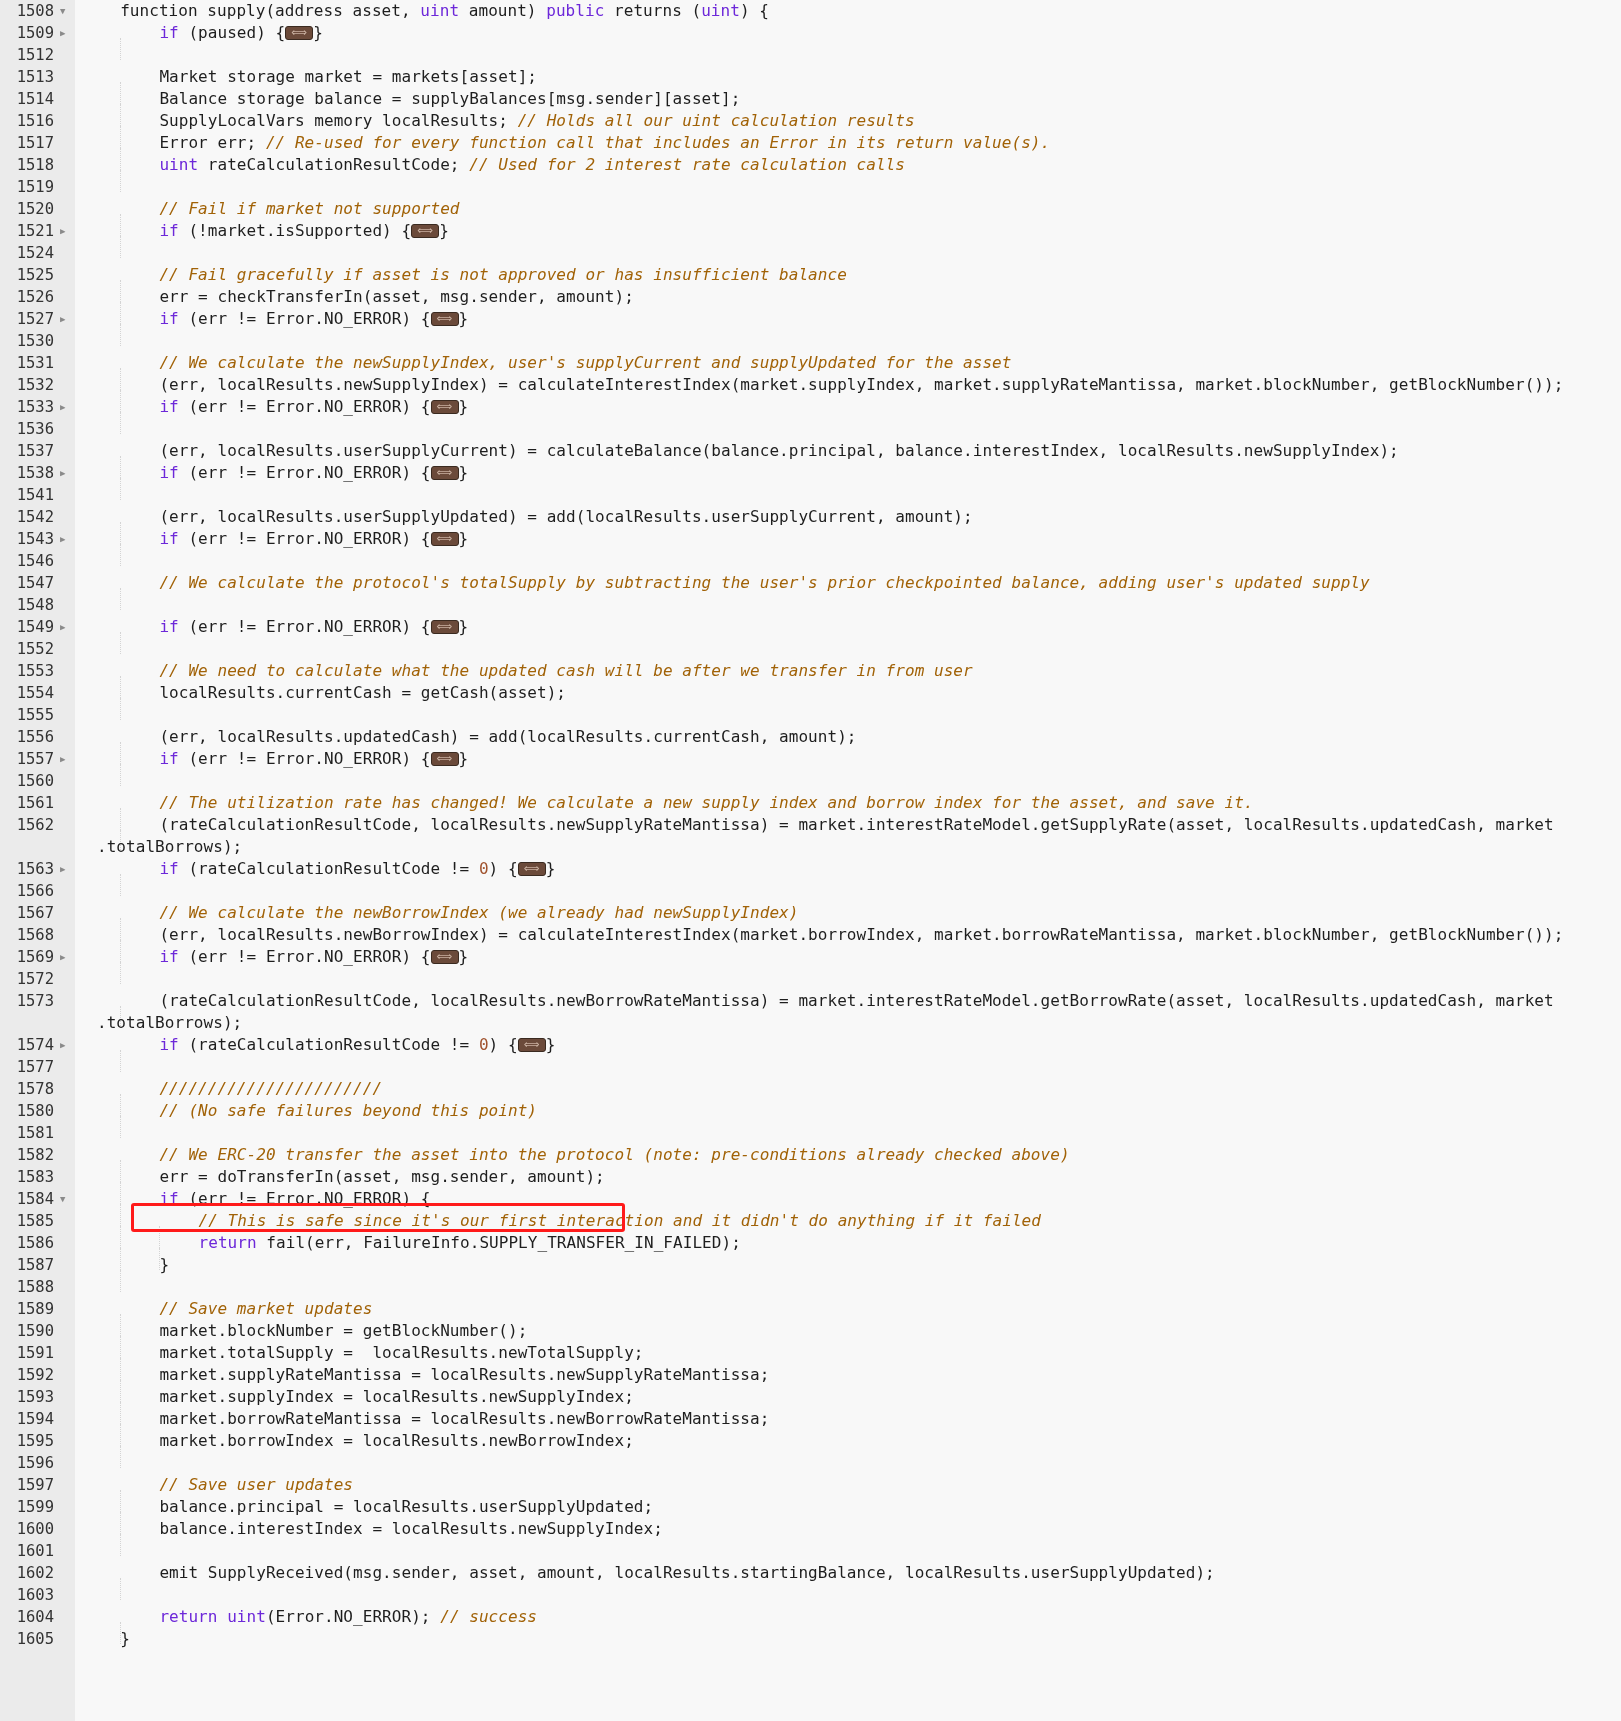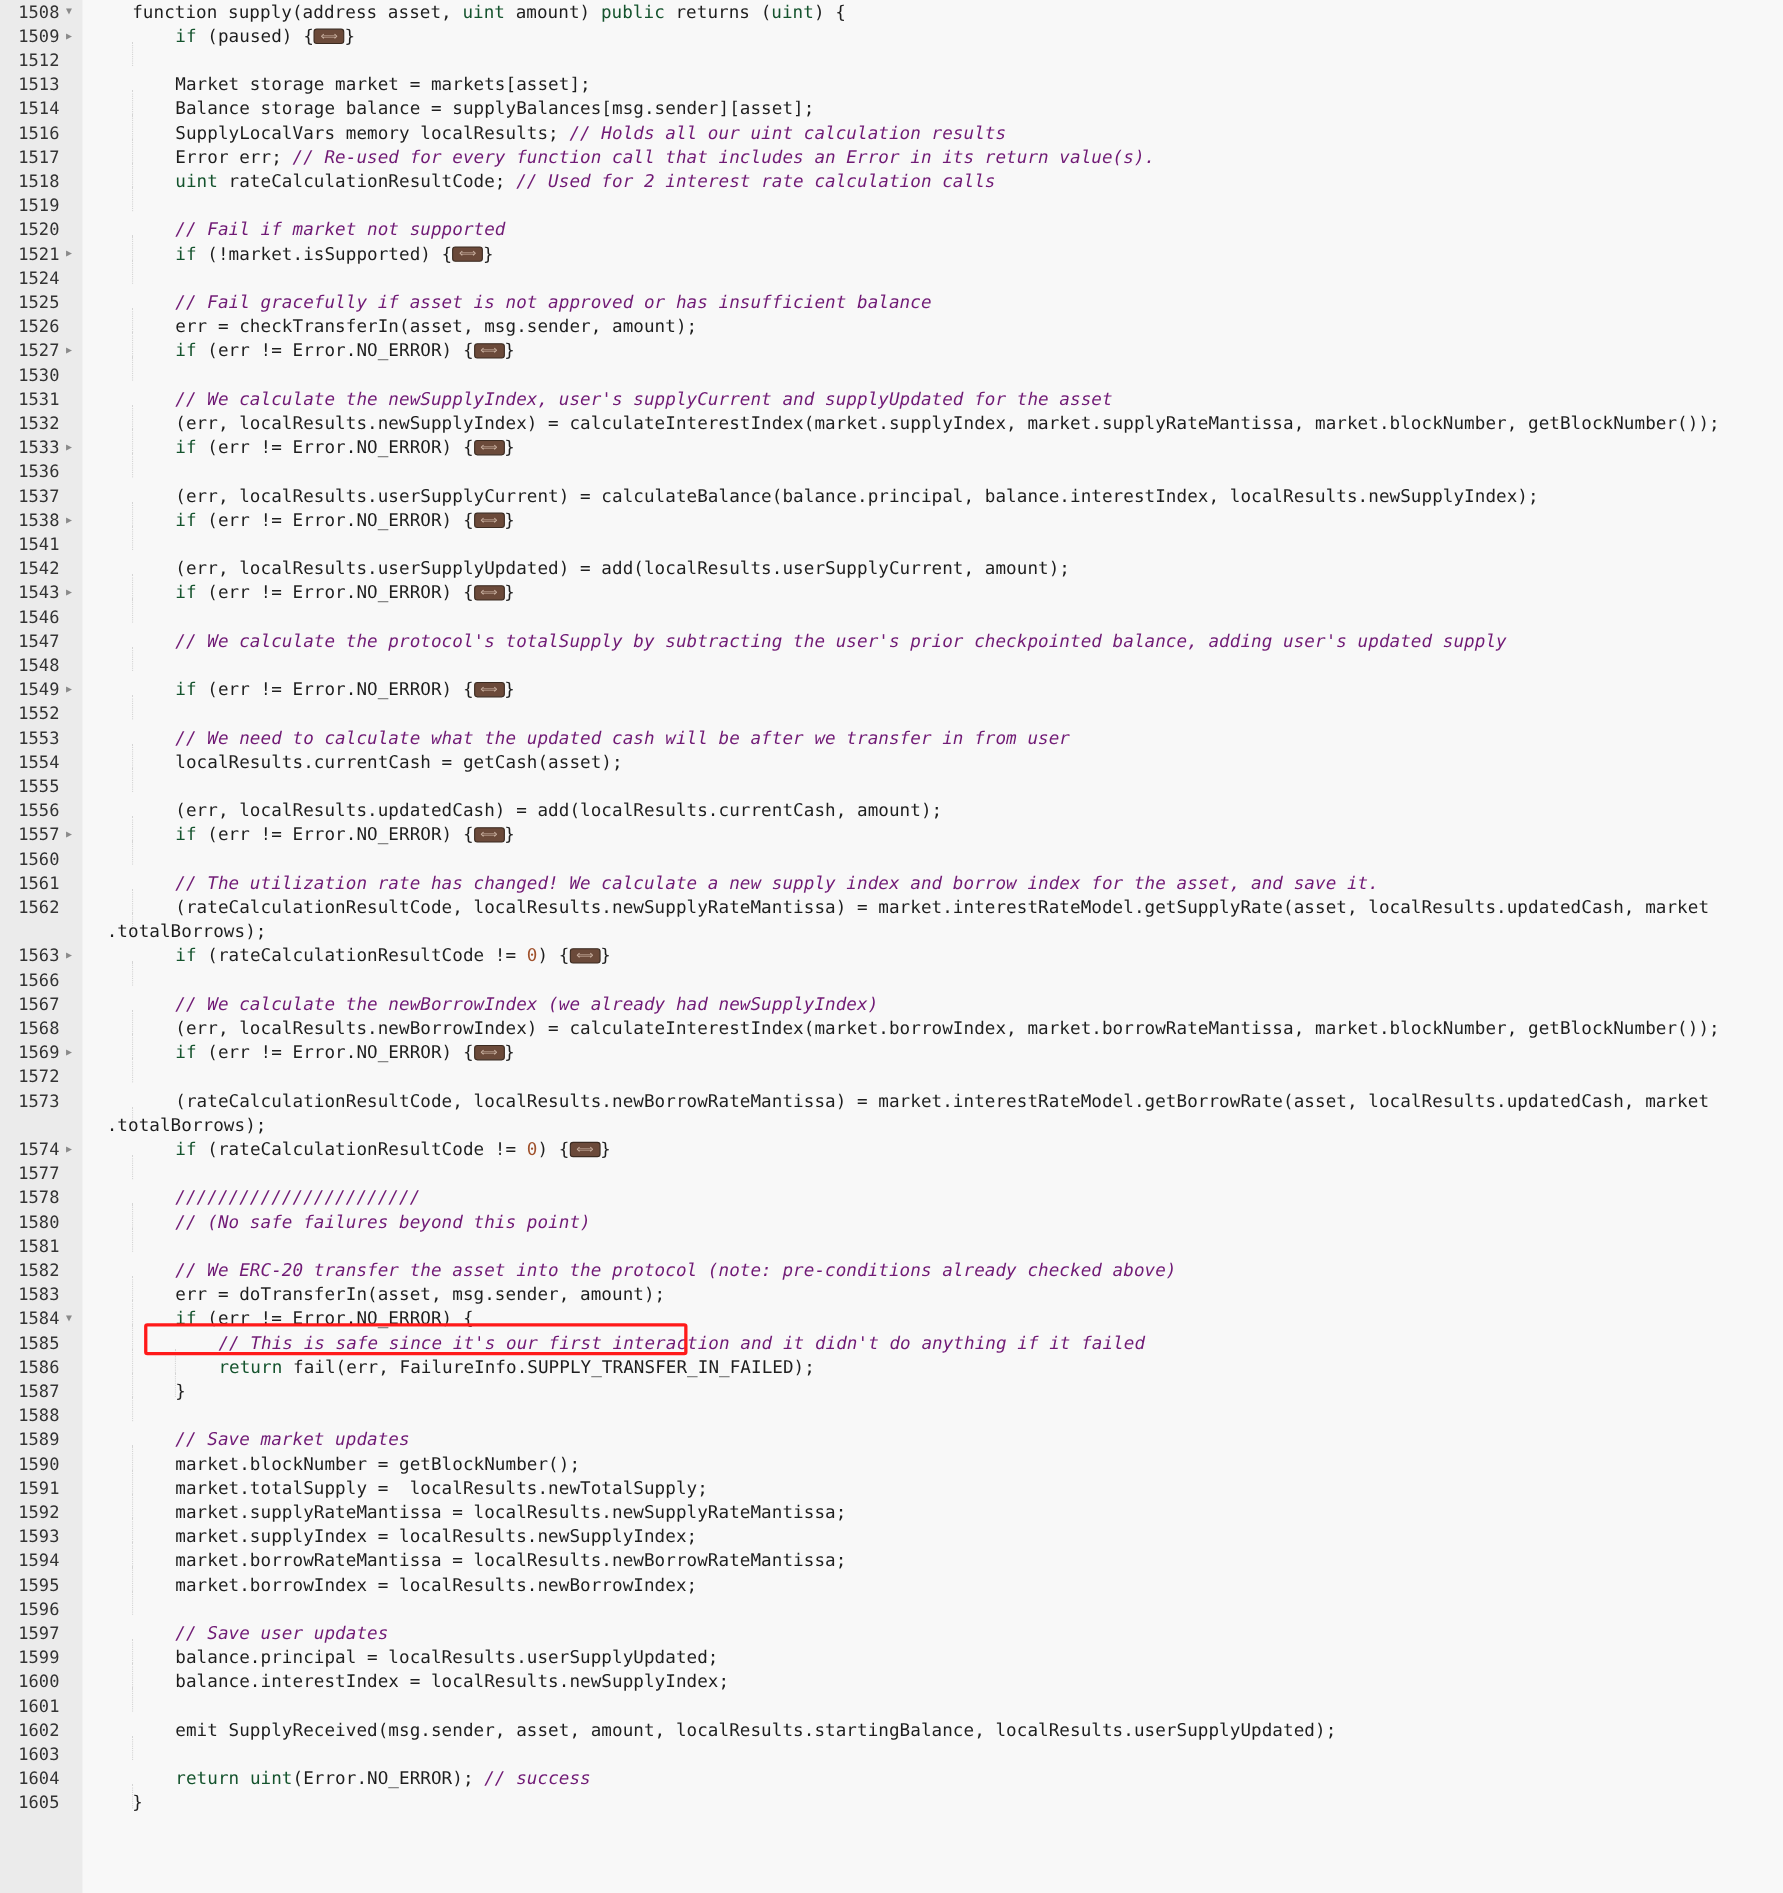--- a/index.html
+++ b/index.html
@@ -26,22 +26,22 @@
     position:absolute; left:60px; top:0; width:10px; height:22px;
     color:#8a8a8a; font-size:9px; line-height:22px;
   }
   .code { position:absolute; left:81px; top:0; letter-spacing:0.05px; }
   .code.wrap { left:97px; }
   .ind { display:inline-block; width:39.2px; position:relative; }
   .ind.g::before {
     content:""; position:absolute; left:0; top:0; height:22px;
     border-left:1px dotted #d4d4d4;
   }
-  .kw { color:#14532d; }
-  .cm { color:#701a75; font-style:italic; }
+  .kw { color:#6d28d9; }
+  .cm { color:#a16207; font-style:italic; }
   .num { color:#a0522d; }
   .foldw {
     display:inline-block; width:28px; height:14px; vertical-align:-2px;
     background:#6b4a3a; border:1px solid #3a2a20; border-radius:3px;
     position:relative; box-sizing:border-box;
   }
   .foldw::after {
     content:"⟺"; position:absolute; left:0; right:0; top:-5px;
     text-align:center; color:#c9b0a0; font-size:11px; font-style:normal;
   }

